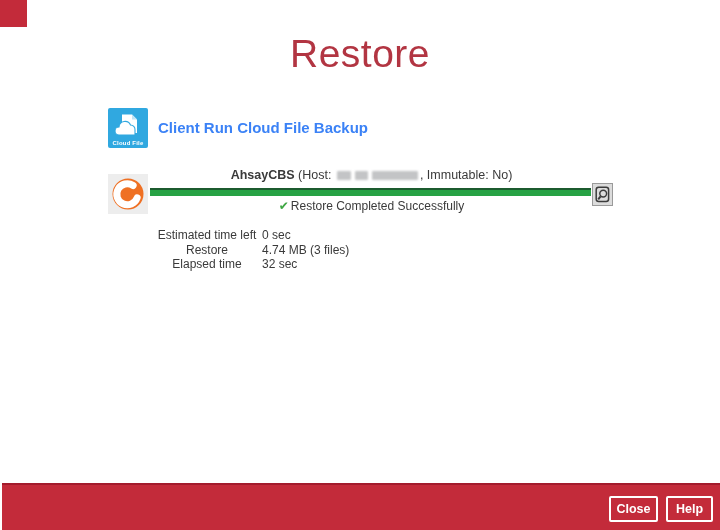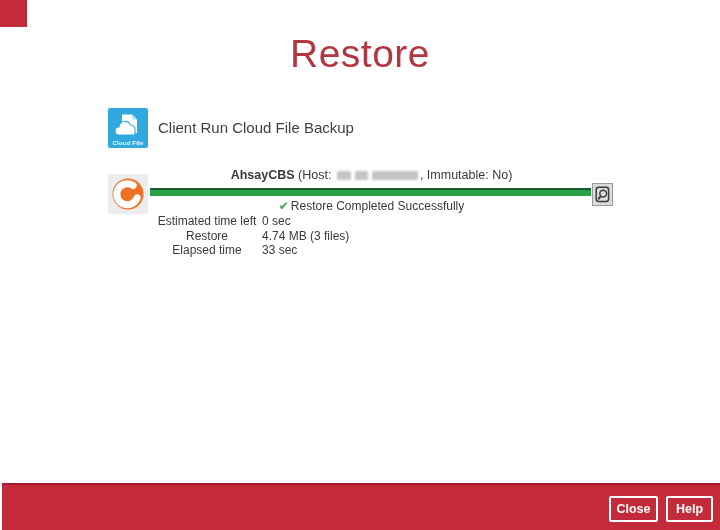--- a/index.html
+++ b/index.html
@@ -11,38 +11,38 @@
 
   .page-title { position:absolute; top:32px; left:0; width:100%; text-align:center;
     font-size:39px; font-weight:300; letter-spacing:0.5px; color:#B23542; }
 
   
   .set-icon { position:absolute; left:108px; top:108px; width:40px; height:40px;
     background:#30A8E0; border-radius:2px; }
   .set-icon svg { position:absolute; left:0; top:0; }
   .set-icon .caption { position:absolute; left:0; bottom:2px; width:100%; text-align:center;
     font-size:6px; font-weight:bold; color:#fff; letter-spacing:0.2px; }
-  .set-name { position:absolute; left:158px; top:119px; font-size:15px; font-weight:normal; color:#404040; }
+  .set-name { position:absolute; left:158px; top:119px; font-size:15px; font-weight:bold; color:#3b82f6; }
 
   
   .cbs-icon { position:absolute; left:108px; top:174px; width:40px; height:40px;
     background:#EDEDED; }
   .job-details { position:absolute; left:150px; top:168px; width:441px;text-align:center; }
   .job-title-line { font-size:12.5px; padding-left:2px; white-space:nowrap; height:17px; color:#3a3a3a; }
   .job-title-line .server { font-weight:bold; }
   .redact { display:inline-block; height:9px; background:#c3c4c6; border-radius:1px;
     filter:blur(1.3px); vertical-align:-1px; margin:0 2px; }
   .redact.r1 { width:14px; } .redact.r2 { width:13px; } .redact.r3 { width:46px; }
 
   .progress { width:100%; height:8px; margin-top:3px; background:#27A244; border-top:2px solid #1C5B2F; }
 
   .status-line { margin-top:3px; padding-left:2px; font-size:12px; height:14px; line-height:14px; }
   .check-icon { color:#3DA642; font-size:12px; margin-right:2px; }
 
-  .stats { margin-top:1px; padding-left:2px; }
+  .stats { margin-top:15px; padding-left:2px; }
   .stat-row { display:flex; font-size:12px; line-height:14.5px; height:14.5px; }
   .stat-label { width:110px; }
   .stat-value { }
 
   .viewlog-btn { position:absolute; left:592px; top:183px; width:21px; height:23px;
     background:#DCDCDC; border:1px solid #9a9a9a; padding:0; cursor:pointer;
     display:flex; align-items:center; justify-content:center; }
 
   
   .footer { position:absolute; left:2px; top:483px; width:720px; height:47px;
@@ -95,21 +95,21 @@
       <div class="stat-row">
         <span class="stat-label">Estimated time left</span>
         <span class="stat-value">0 sec</span>
       </div>
       <div class="stat-row">
         <span class="stat-label">Restore</span>
         <span class="stat-value">4.74 MB (3 files)</span>
       </div>
       <div class="stat-row">
         <span class="stat-label">Elapsed time</span>
-        <span class="stat-value">33 sec</span>
+        <span class="stat-value">32 sec</span>
       </div>
     </div>
   </div>
 
   <button class="viewlog-btn">
     <svg width="15" height="17" viewBox="0 0 15 17">
       <rect x="1.2" y="1.2" width="12.4" height="14.4" rx="2.5" fill="none" stroke="#3c3c3c" stroke-width="1.5"></rect>
       <circle cx="8.2" cy="7.6" r="3.4" fill="none" stroke="#3c3c3c" stroke-width="1.5"></circle>
       <line x1="5.6" y1="10.4" x2="3.2" y2="13.4" stroke="#3c3c3c" stroke-width="2"></line>
     </svg>

